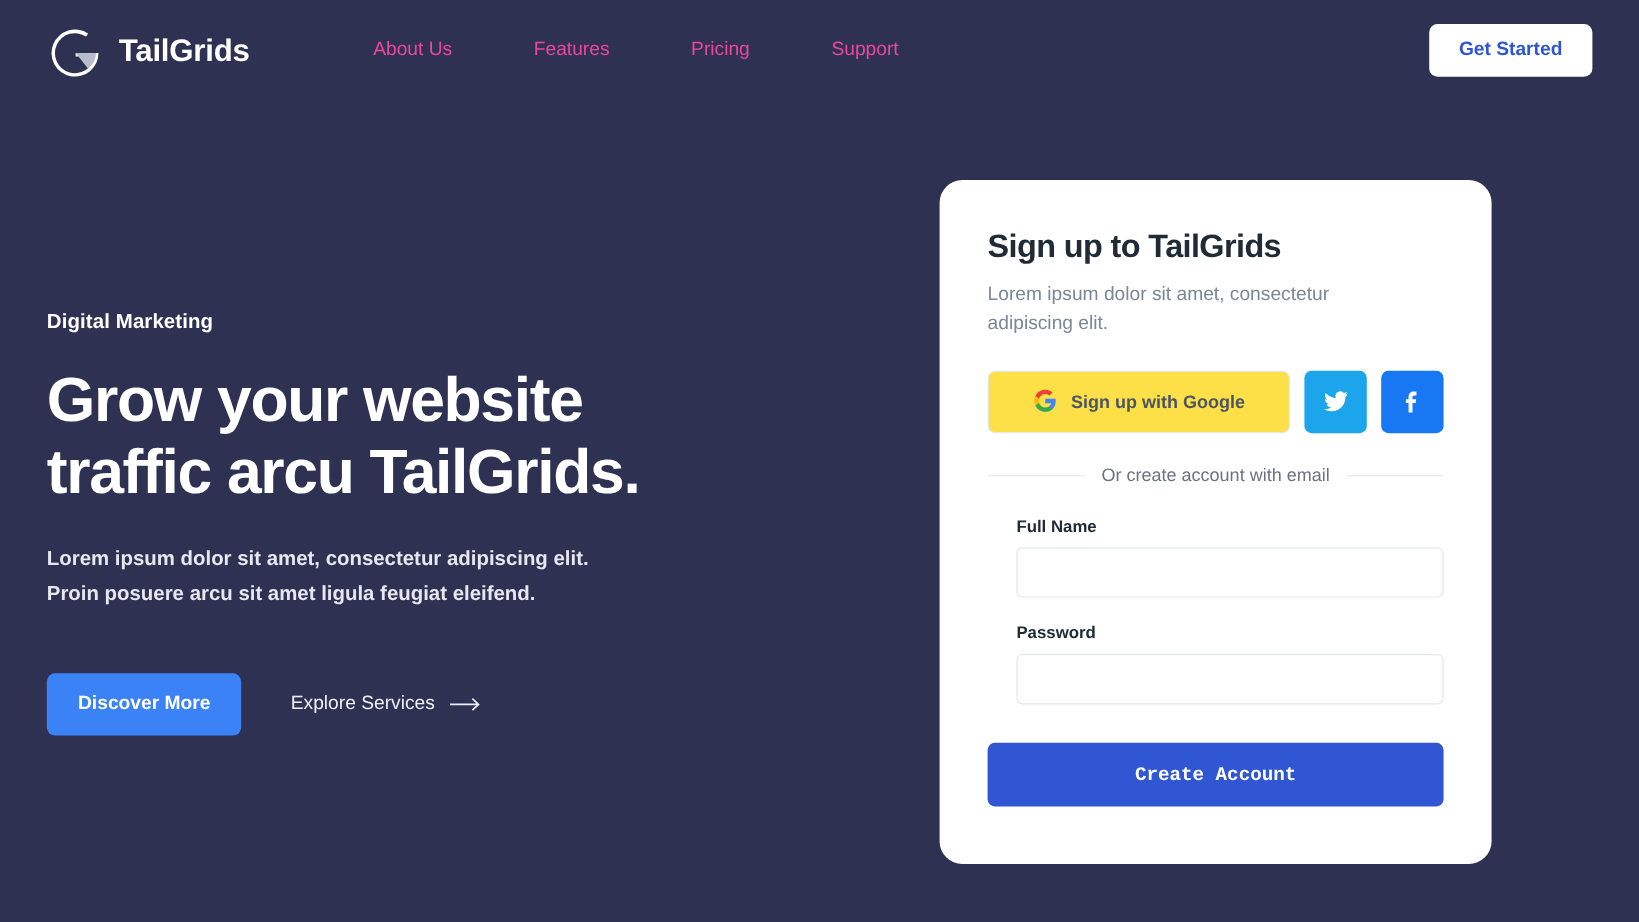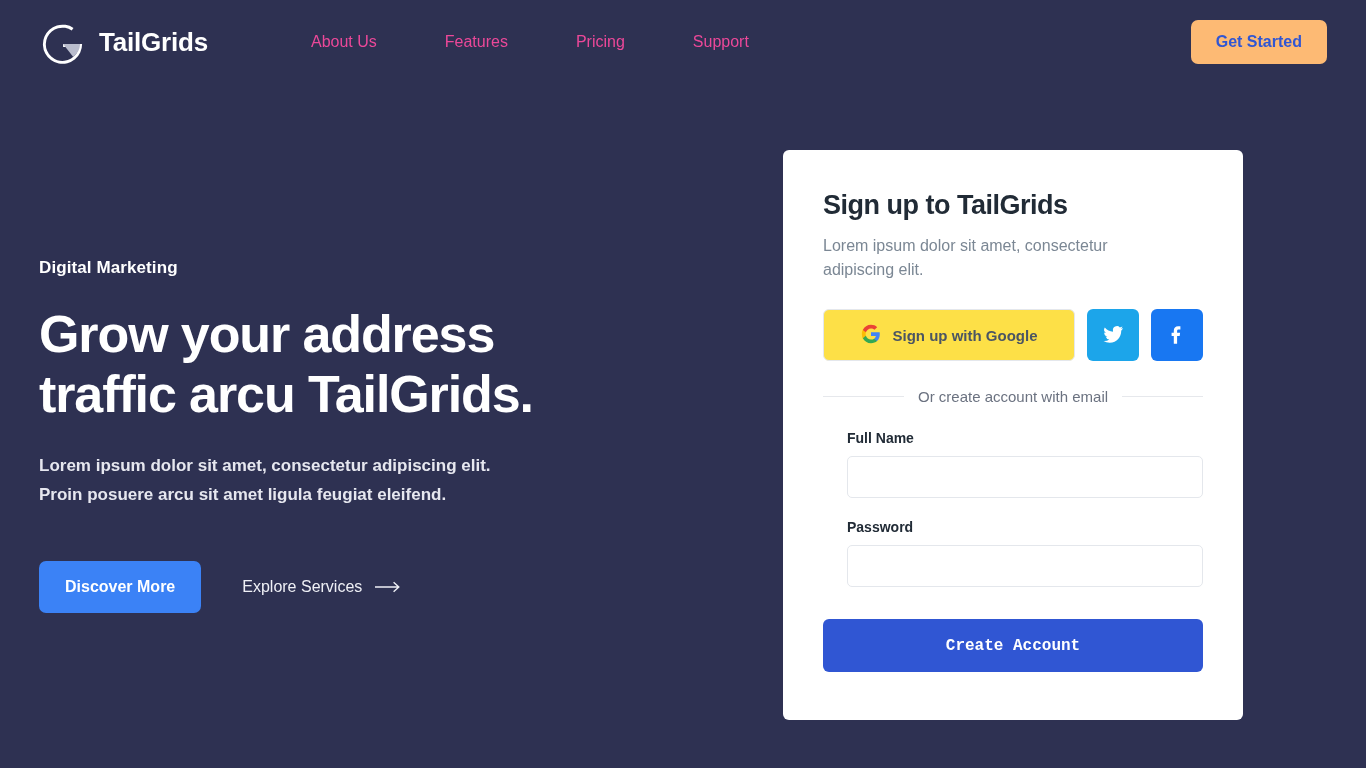--- a/index.html
+++ b/index.html
@@ -56,21 +56,21 @@
     padding: 10px 0;
     margin-right: 68px;
     cursor: pointer;
     white-space: nowrap;
   }
   .nav-link:last-child { margin-right: 0; }
 
   .header-spacer { flex: 1 1 auto; }
 
   .get-started-btn {
-    background: #fdba74;
+    background: #ffffff;
     color: #3056D3;
     border: none;
     font-family: inherit;
     font-size: 16px;
     font-weight: 600;
     border-radius: 7px;
     padding: 13px 25px;
     cursor: pointer;
     white-space: nowrap;
   }
@@ -136,21 +136,21 @@
   .arrow-icon { display: block; }
 
   
   .signup-card {
     position: absolute;
     left: 783px;
     top: 150px;
     width: 460px;
     height: 570px;
     background: #ffffff;
-    border-radius: 6px;
+    border-radius: 19px;
     padding: 40px 40px 0 40px;
   }
   .card-title {
     font-size: 27px;
     font-weight: 700;
     color: #212B36;
     letter-spacing: -0.5px;
     margin-bottom: 13px;
   }
   .card-sub {
@@ -282,21 +282,21 @@
 
   <div class="header-spacer"></div>
 
   <button class="get-started-btn">Get Started</button>
 </header>
 
 <section class="hero-left">
   <div class="eyebrow">Digital Marketing</div>
 
   <h1 class="hero-title">
-    <span>Grow your address</span><br>
+    <span>Grow your website</span><br>
     <span>traffic arcu TailGrids.</span>
   </h1>
 
   <p class="hero-sub">
     <span>Lorem ipsum dolor sit amet, consectetur adipiscing elit.</span><br>
     <span>Proin posuere arcu sit amet ligula feugiat eleifend.</span>
   </p>
 
   <div class="hero-actions">
     <button class="discover-btn">Discover More</button>

